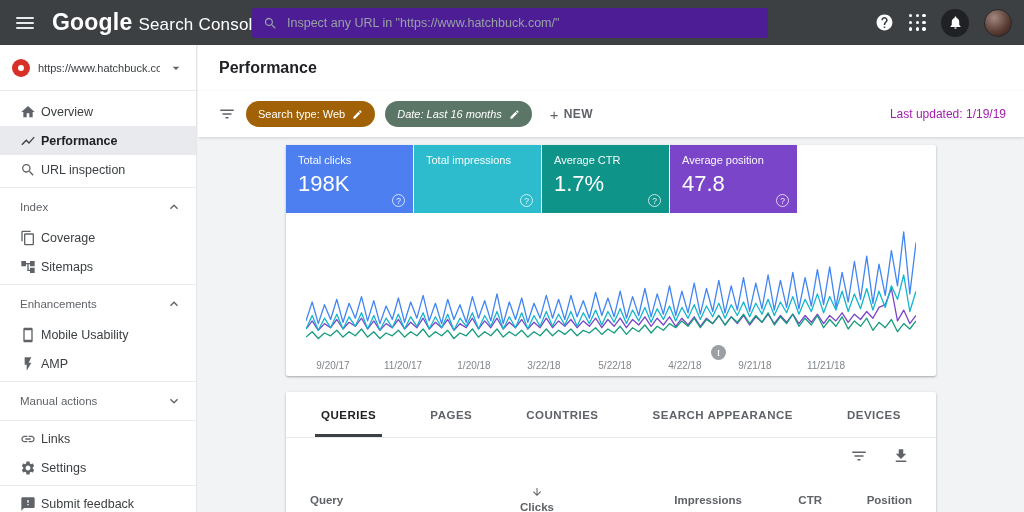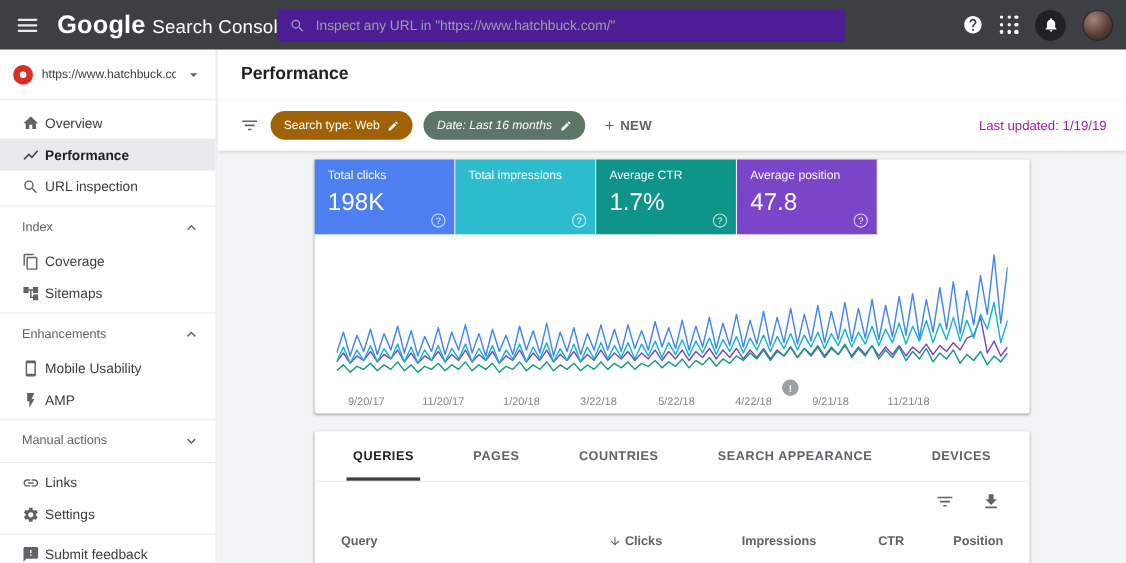--- a/index.html
+++ b/index.html
@@ -71,21 +71,21 @@
   
   .table-card { margin-top:16px; height:200px; border-radius:2px 2px 0 0; }
   .tabs-row { height:46px; display:flex; align-items:stretch; justify-content:space-around; padding:0 8px; border-bottom:1px solid #e8eaed; }
   .tab { display:flex; align-items:center; padding:3px 6px 0; font-size:11.5px; font-weight:700; letter-spacing:.5px; color:#5f6368; border-bottom:3px solid transparent; cursor:pointer; white-space:nowrap; }
   .tab.active { color:#202124; border-bottom-color:#3c4043; }
   .toolbar-row { height:36px; display:flex; align-items:center; justify-content:flex-end; gap:24px; padding-right:26px; }
   .toolbar-row svg { cursor:pointer; }
   .thead { display:flex; align-items:center; padding:12px 24px 0; font-size:11.5px; font-weight:700; color:#5f6368; }
   .th-query { flex:1; text-align:left; }
   .th-num { text-align:right; display:flex; align-items:center; justify-content:flex-end; gap:3px; }
-  .th-clicks { width:130px; }
+  .th-clicks { width:130px;flex-direction:column; }
   .th-impr { width:140px; }
   .th-ctr { width:80px; }
   .th-pos { width:90px; }
 </style>
 </head>
 <body>
 
 <div class="screen">
 
   <header class="topbar" style="background: rgb(60, 64, 67);">

